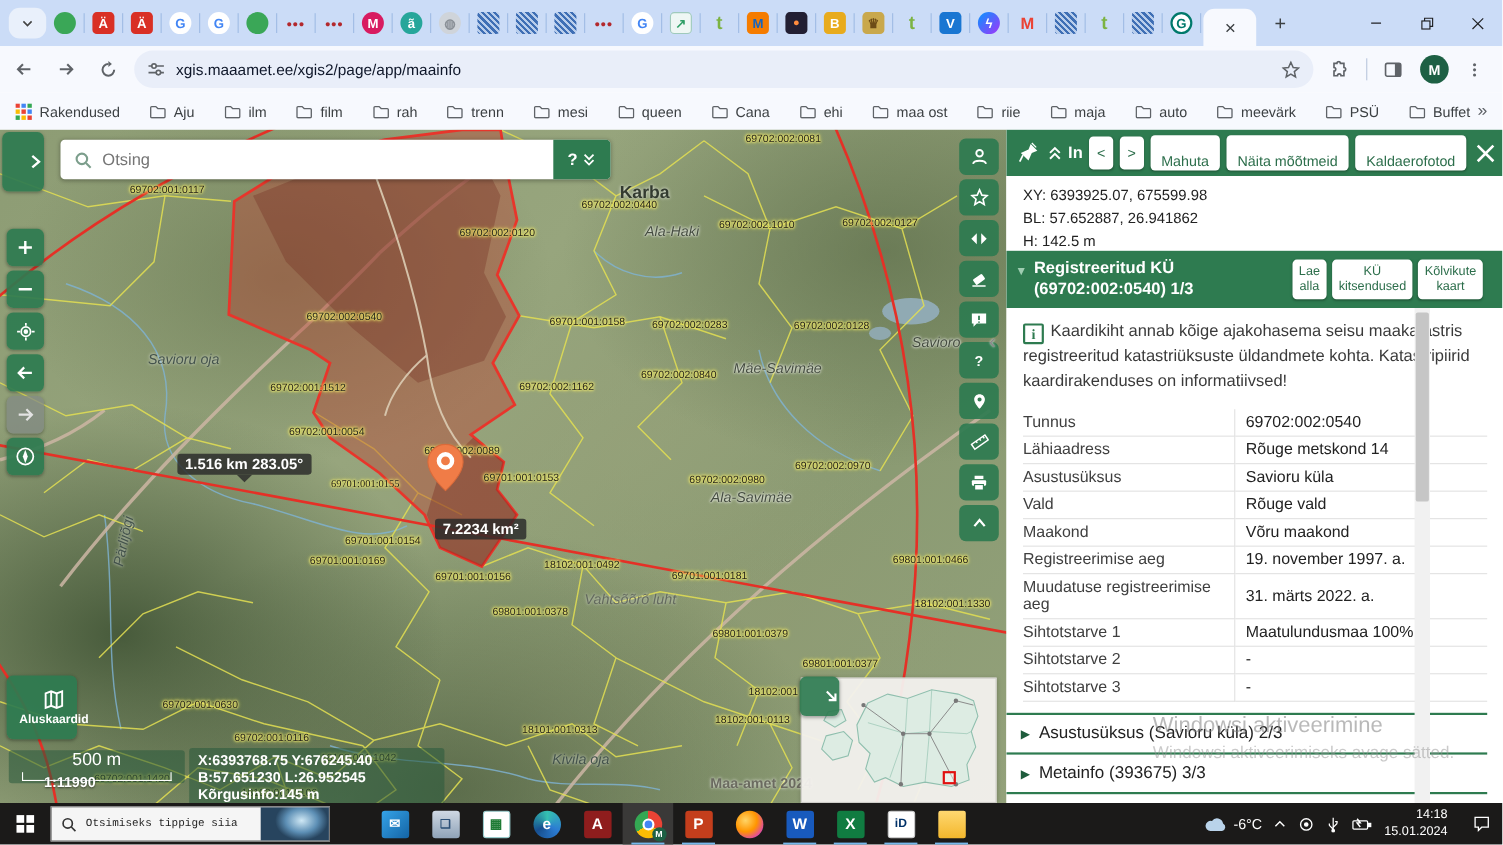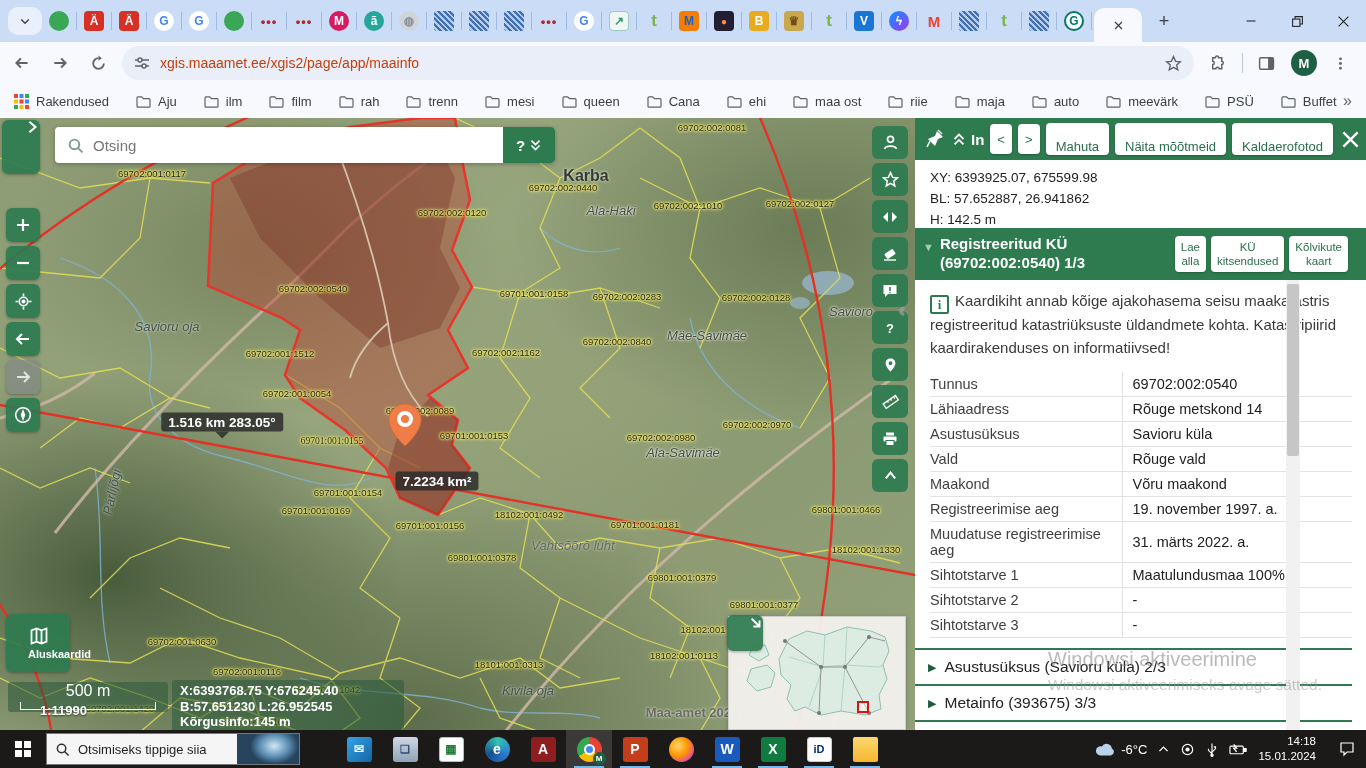--- a/index.html
+++ b/index.html
@@ -37,21 +37,21 @@
   .fav-gmail { color:#ea4335; font-size:15px; }
   .activetab { width:48px; height:34px; margin-left:2px; background:#f7f9fe; border-radius:10px 10px 0 0; align-self:flex-end; display:flex; align-items:center; justify-content:center; color:#3c4043; }
   .newtab { width:28px; height:28px; margin-left:8px; display:flex; align-items:center; justify-content:center; color:#3c4043; font-size:18px; }
   #wincontrols { position:absolute; right:0; top:0; height:42px; display:flex; align-items:center; }
   .winbtn { width:46px; height:42px; display:flex; align-items:center; justify-content:center; color:#202124; }
 
   #toolbar { position:absolute; left:0; top:42px; width:1366px; height:42px; background:#f7f9fe; display:flex; align-items:center; }
   .navbtn { width:32px; height:32px; margin-left:6px; display:flex; align-items:center; justify-content:center; color:#5f6368; border-radius:50%; }
   #urlpill { position:relative; margin-left:8px; width:1072px; height:34px; background:#e9eef9; border-radius:17px; display:flex; align-items:center; }
   .tuneicon { margin-left:12px; color:#5f6368; }
-  #urltext { margin-left:10px; font-size:14px; color:#c2410c; }
+  #urltext { margin-left:10px; font-size:14px; color:#0f172a; }
   .pillstar { position:absolute; right:12px; color:#5f6368; }
   .rightbtn { width:30px; height:30px; margin-left:8px; display:flex; align-items:center; justify-content:center; color:#5f6368; }
   .tbsep { width:1px; height:20px; background:#b9c6dd; margin-left:10px; }
   #avatar { width:26px; height:26px; margin-left:10px; border-radius:50%; background:#1d6044; color:#fff; font-size:13px; font-weight:bold; display:flex; align-items:center; justify-content:center; }
 
   #bookmarksbar { position:absolute; left:0; top:84px; width:1366px; height:34px; background:#f7f9fe; display:flex; align-items:center; font-size:13px; color:#3c4043;text-align:center; }
   #appsitem { display:flex; align-items:center; margin-left:14px; gap:7px; }
   .bmitem { display:flex; align-items:center; margin-left:27px; gap:7px; white-space:nowrap; }
   .foldericon { color:#5f6368; display:flex; }
   #bmoverflow { position:absolute; right:14px; font-size:16px; color:#5f6368; }
@@ -77,21 +77,21 @@
   .measuretip { position:absolute; transform:translate(-50%,-50%); background:rgba(42,42,42,.82); color:#fff; font-size:13.5px; font-weight:bold; padding:2px 7px; border-radius:3px; white-space:nowrap; z-index:7; }
   #disttip::after { content:""; position:absolute; left:50%; top:100%; margin-left:-7px; border:7px solid transparent; border-top-color:rgba(42,42,42,.82); }
   #mappin { position:absolute; left:388px; top:285px; z-index:6; }
 
   #searchbar { position:absolute; left:55px; top:9px; width:500px; height:36px; background:#fff; border-radius:4px; box-shadow:0 1px 4px rgba(0,0,0,.3); display:flex; align-items:center; z-index:10; }
   #searchbar .sicon { margin-left:12px; color:#7c9e8c; }
   #searchinput { border:none; outline:none; flex:1; margin-left:9px; font-size:15px; color:#333; background:transparent; font-family:"Liberation Sans",sans-serif; }
   #searchcap { width:52px; height:36px; background:#2e7b50; border-radius:0 4px 4px 0; display:flex; align-items:center; justify-content:center; gap:4px; color:#fff; }
   #searchcap .q { font-size:15px; font-weight:bold; }
 
-  .greenbtn { position:absolute; background:rgba(46,123,80,.92); border-radius:6px; display:flex; justify-content:center; color:#fff; z-index:10; box-shadow:0 1px 3px rgba(0,0,0,.3);padding-left:22px; }
+  .greenbtn { position:absolute; background:rgba(46,123,80,.92); border-radius:6px; display:flex; align-items:center; justify-content:center; color:#fff; z-index:10; box-shadow:0 1px 3px rgba(0,0,0,.3);padding-left:22px; }
   #expandbtn { left:2px; top:2px; width:38px; height:54px; }
   .mapctl { position:absolute; left:6px; width:34px; height:34px; background:rgba(46,123,80,.92); border-radius:6px; display:flex; align-items:center; justify-content:center; color:#fff; z-index:10; box-shadow:0 1px 3px rgba(0,0,0,.3); }
   .mapctl.disabled { background:rgba(130,138,132,.75); color:#e3e3e3; }
   .rtool { position:absolute; left:872px; width:36px; height:33px; background:rgba(46,123,80,.92); border-radius:6px; display:flex; align-items:center; justify-content:center; color:#fff; z-index:10; }
   #basemapbtn { left:6px; top:496px; width:64px; height:58px; flex-direction:column; gap:2px; font-size:11px; font-weight:bold; }
   #scalebox { position:absolute; left:8px; top:564px; width:160px; height:30px; background:rgba(40,90,60,.55); border-radius:3px; z-index:9; color:#fff; font-size:16px; text-align:center; }
   #scalebox .bar { position:relative; margin:2px 12px 0; height:8px; border-left:1.5px solid #fff; border-right:1.5px solid #fff; border-bottom:1.5px solid #fff; }
   #ratio { position:absolute; left:40px; top:585px; z-index:10; color:#fff; font-size:13px; font-weight:bold; text-shadow:0 1px 2px rgba(0,0,0,.6); }
   #coordbox { position:absolute; left:172px; top:562px; width:232px; height:52px; background:rgba(40,90,60,.55); border-radius:3px; z-index:9; color:#fff; font-size:13px; font-weight:bold; padding:3px 8px; line-height:1.2; }
   #overview { position:absolute; left:728px; top:498px; width:178px; height:114px; background:rgba(243,241,238,.95); border:1px solid #cfcec9; z-index:8; box-shadow:0 1px 4px rgba(0,0,0,.25); }
@@ -127,21 +127,21 @@
   .watermark1 { position:absolute; left:1048px; top:648px; font-size:20px; color:rgba(128,128,128,.55); z-index:30; pointer-events:none; }
   .watermark2 { position:absolute; left:1048px; top:676px; font-size:15.5px; color:rgba(150,150,150,.5); z-index:30; pointer-events:none; }
 
   
   #taskbar { position:absolute; left:0; top:730px; width:1366px; height:38px; background:#1b1a19; display:flex; align-items:center; z-index:40; }
   #startbtn { width:46px; height:38px; display:flex; align-items:center; justify-content:center; }
   .winlogo { display:grid; grid-template-columns:7px 7px; grid-template-rows:7px 7px; gap:1.5px; }
   .winlogo span { background:#fff; }
   #tbsearch { position:relative; width:254px; height:32px; background:#f5f5f5; border:1px solid #777; display:flex; align-items:center; }
   #tbsearch .sg { margin-left:8px; color:#333; display:flex; }
-  #tbsearch .ph { margin-left:8px; font-size:13px; color:#1f1f1f; white-space:nowrap; }
+  #tbsearch .ph { margin-left:8px; font-size:10px; color:#1f1f1f; white-space:nowrap;font-family:Liberation Mono, monospace; }
   #tbsearch .simg { position:absolute; right:0; top:0; width:62px; height:30px; background:radial-gradient(24px 18px at 60% 40%, #cfe8f5, #5d8fb5 60%, #27445e); }
   #tbapps { display:flex; height:38px; margin-left:36px; }
   .tbapp { position:relative; width:46px; height:38px; display:flex; align-items:center; justify-content:center; }
   .tbapp.focused { background:#3a3938; }
   .tbapp.open::after { content:""; position:absolute; left:8px; bottom:0; width:30px; height:2.5px; background:#76b9ed; }
   .appic { width:25px; height:25px; border-radius:3px; display:flex; align-items:center; justify-content:center; font-weight:bold; font-size:14px; color:#fff; }
   .ic-mail { background:linear-gradient(135deg,#35a3e8,#1464a5); font-size:12px; }
   .ic-rdp { background:linear-gradient(180deg,#cfd8e3,#8fa3b8); color:#2b4f76; font-size:11px; }
   .ic-gdoc { background:#fff; color:#1e7b34; border:1px solid #9cc; font-size:12px; }
   .ic-edge { border-radius:50%; background:conic-gradient(#35c1b1,#2b7cd3,#174f8f,#35c1b1); color:#fff; }

